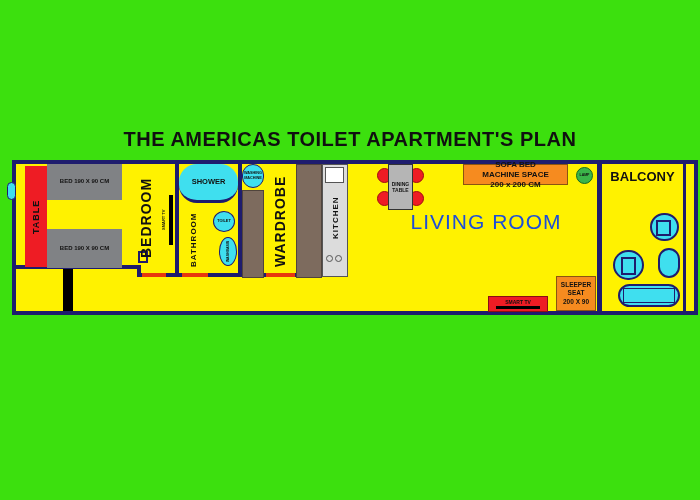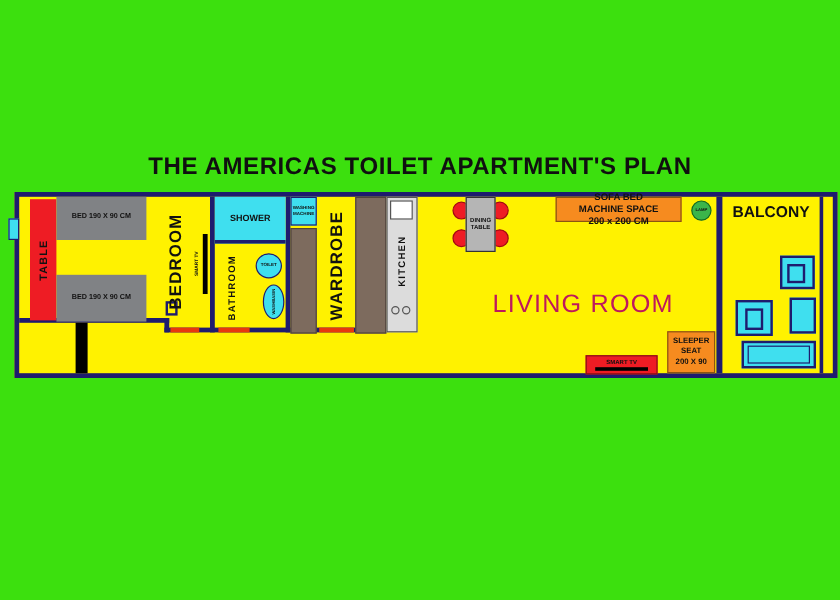--- a/index.html
+++ b/index.html
@@ -8,21 +8,21 @@
   .a{position:absolute;box-sizing:border-box;}
   .title{top:128px;left:0;width:100%;text-align:center;font-size:20px;font-weight:bold;
          letter-spacing:.5px;color:#101010;}
   .plan{left:12px;top:160px;width:686px;height:155px;border:4px solid #1e1c6e;background:#fff200;}
   .vlabel{writing-mode:vertical-rl;transform:rotate(180deg);display:flex;align-items:center;
           justify-content:center;text-align:center;letter-spacing:1px;}
   .cbox{display:flex;flex-direction:column;align-items:center;justify-content:center;
         text-align:center;line-height:1.25;}
   .wall{background:#1e1c6e;}
   .navyb{border:2px solid #1e1c6e;}
-  .cyan{background:#3fdfef;}
+  .cyan{background:#3fdfef;border-radius:18px;}
   .orange{background:#f68b1f;border:1px solid #8a5510;}
   .brown{background:#7d6b5e;border:1px solid #50443c;}
   .doorred{background:#e8380d;}
   .chair{width:15px;height:15px;border-radius:50%;background:#ee1c24;border:1px solid #a00b10;}
 </style>
 </head>
 <body>
 
 <div class="a title">THE AMERICAS TOILET APARTMENT'S PLAN</div>
 
@@ -77,21 +77,21 @@
     <span>DINING</span>
     <span>TABLE</span>
   </div>
 
   <div class="a orange cbox" style="left:447px;top:0;width:105px;height:21px;font-size:8px;font-weight:bold;">
     <span>SOFA BED</span>
     <span>MACHINE SPACE</span>
     <span>200 x 200 CM</span>
   </div>
   <div class="a cbox" style="left:560px;top:3px;width:17px;height:17px;border-radius:50%;background:#3bb54a;border:1px solid #14691f;font-size:3.5px;font-weight:bold;">LAMP</div>
-  <div class="a" style="left:375px;top:78px;width:190px;text-align:center;font-size:21px;color:#be185d;letter-spacing:1px;">LIVING ROOM</div>
+  <div class="a" style="left:375px;top:46px;width:190px;text-align:center;font-size:21px;color:#1d4ed8;letter-spacing:1px;">LIVING ROOM</div>
   <div class="a orange cbox" style="left:540px;top:112px;width:40px;height:35px;font-size:6.5px;font-weight:bold;">
     <span>SLEEPER</span>
     <span>SEAT</span>
     <span>200 X 90</span>
   </div>
   <div class="a cbox" style="left:472px;top:132px;width:60px;height:16px;background:#ee1c24;border:1px solid #8a0f14;font-size:5px;font-weight:bold;">
     <span>SMART TV</span>
     <span style="display:block;width:44px;height:3px;background:#000;margin-top:1px;"></span>
   </div>
 

